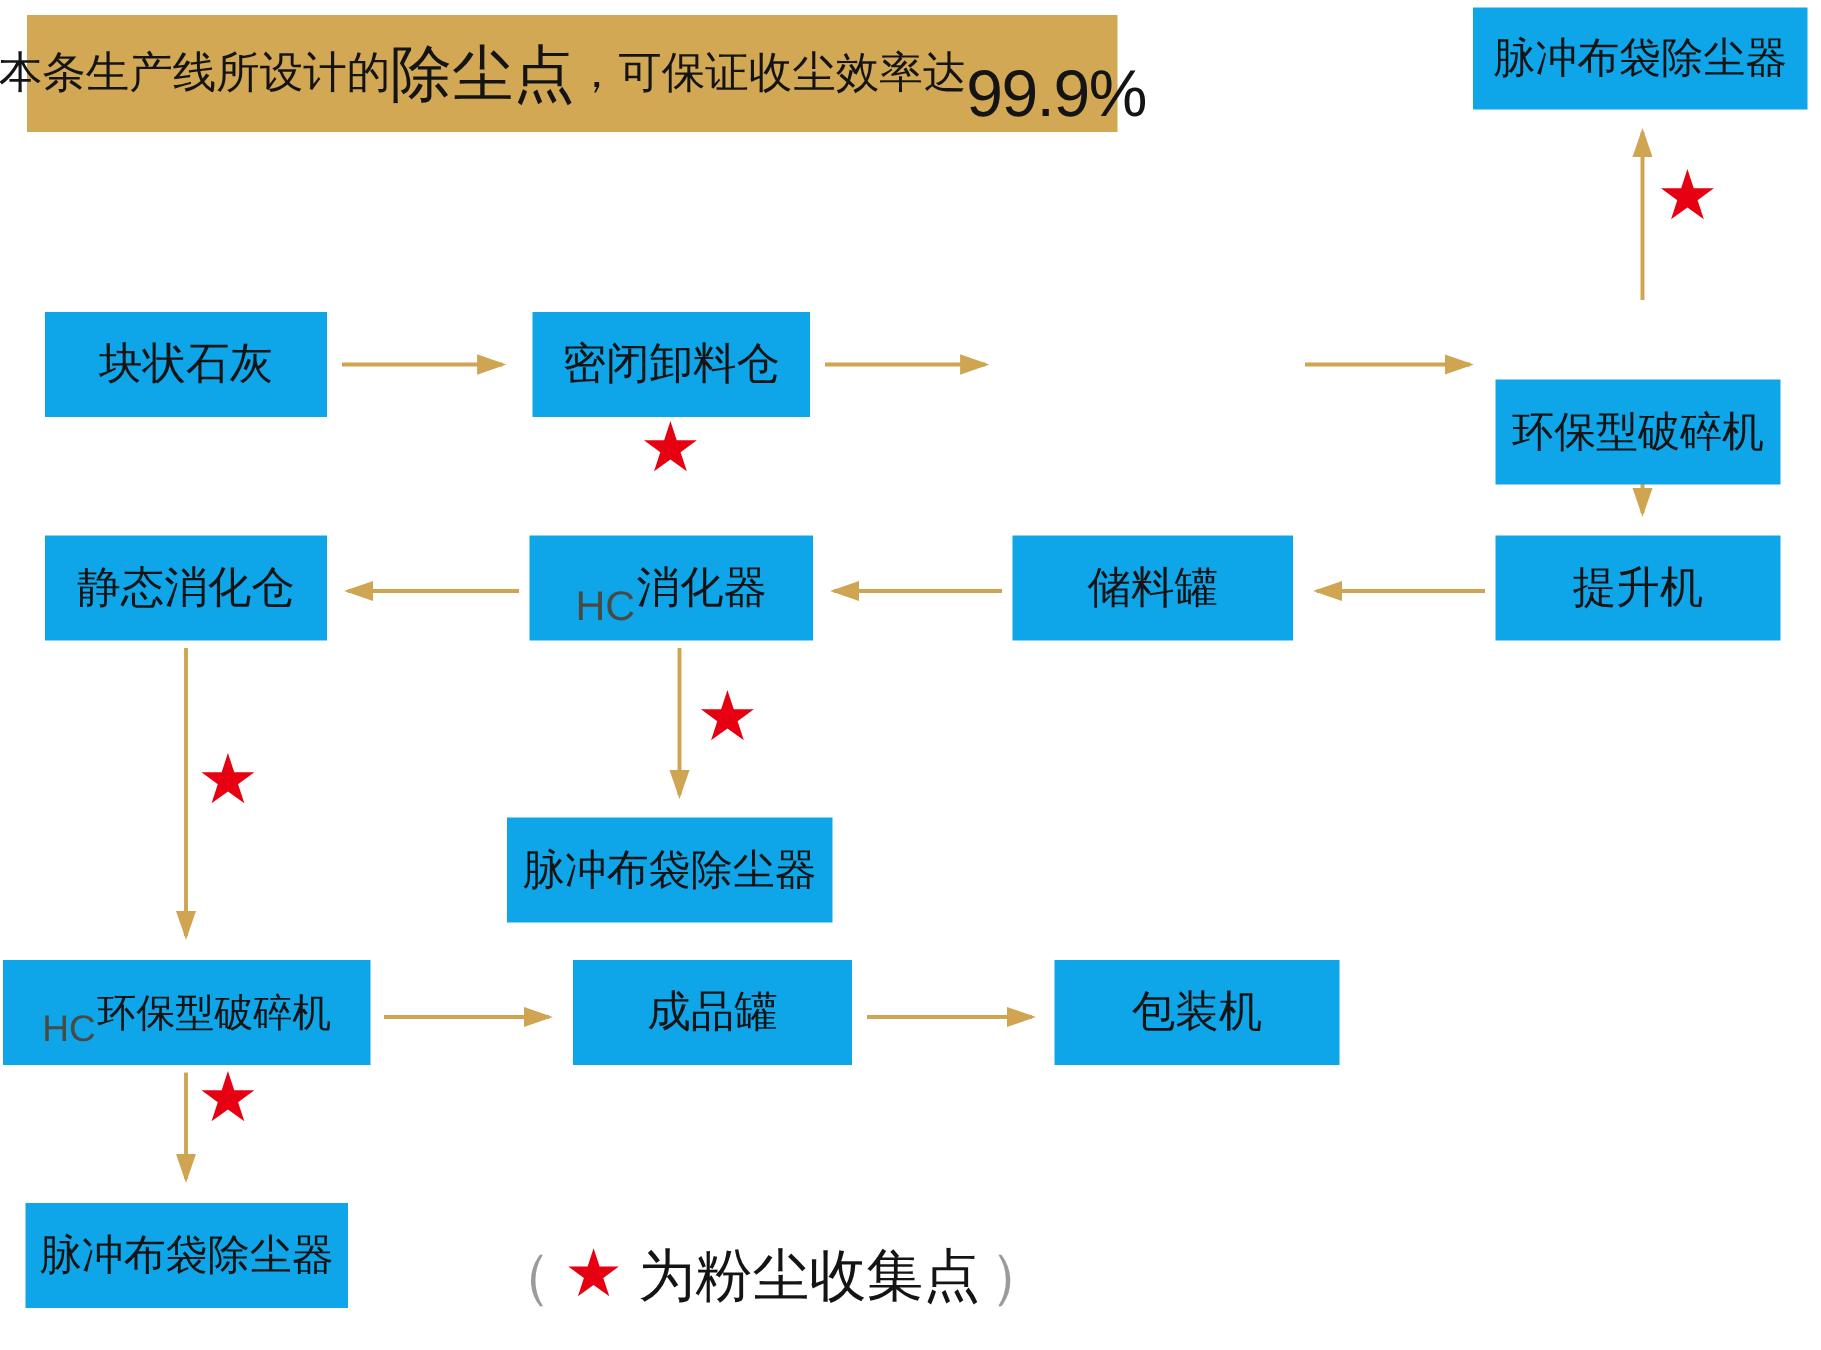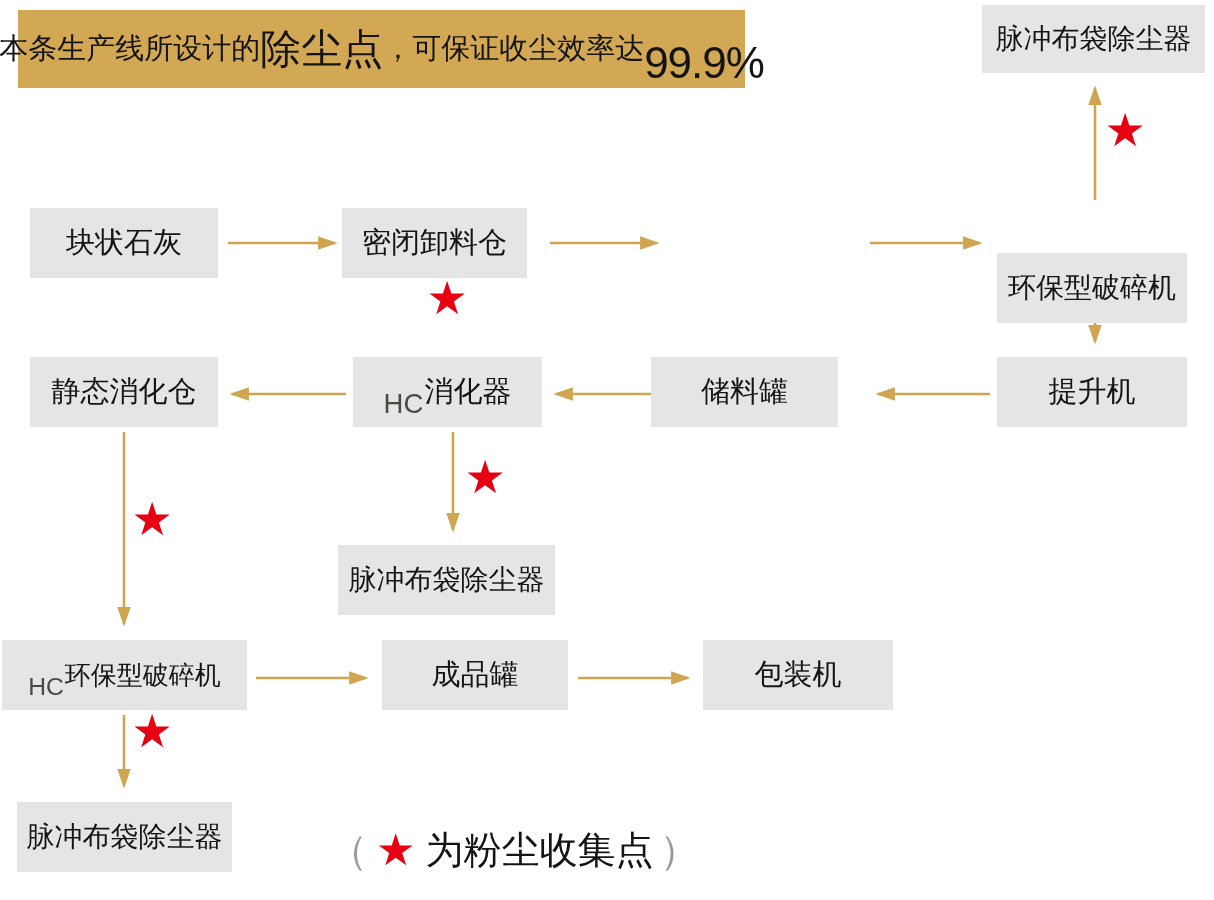--- a/index.html
+++ b/index.html
@@ -16,34 +16,34 @@
     background:#d2a855;
     display:flex;align-items:center;justify-content:center;
     white-space:nowrap;color:#141414;
   }
   .banner .t-sm{font-size:29px;}
   .banner .t-lg{font-size:41px;}
   .banner .t-num{font-size:44px;letter-spacing:-1px;margin-top:28px;}
 
   
   .node{
-    position:absolute;background:#e5e5e5;color:#141414;
+    position:absolute;background:#0ea5e9;color:#141414;
     display:flex;align-items:center;justify-content:center;
     font-size:29px;white-space:nowrap;
   }
   .node .hc{color:#4a4a44;font-size:0.95em;margin-right:1px;margin-top:23px;}
 
   #n-dust-top   {left:982px;top:5px;  width:223px;height:68px;font-size:28px;}
   #n-lime       {left:30px; top:208px;width:188px;height:70px;text-align:right;}
-  #n-unload     {left:342px;top:208px;width:185px;height:70px;}
+  #n-unload     {left:355px;top:208px;width:185px;height:70px;}
   #n-feeder     {left:675px;top:208px;width:185px;height:70px;}
   #n-crusher    {left:997px;top:208px;width:190px;height:70px;font-size:28px;margin-top:45px;}
   #n-silo       {left:30px; top:357px;width:188px;height:70px;}
   #n-digester   {left:353px;top:357px;width:189px;height:70px;}
-  #n-storage    {left:651px;top:357px;width:187px;height:70px;font-family:Liberation Serif, serif;}
+  #n-storage    {left:675px;top:357px;width:187px;height:70px;font-family:Liberation Serif, serif;}
   #n-hoist      {left:997px;top:357px;width:190px;height:70px;}
   #n-dust-mid   {left:338px;top:545px;width:217px;height:70px;font-size:28px;}
   #n-mill       {left:2px;  top:640px;width:245px;height:70px;font-size:26px;}
   #n-product    {left:382px;top:640px;width:186px;height:70px;}
   #n-packer     {left:703px;top:640px;width:190px;height:70px;}
   #n-dust-bottom{left:17px; top:802px;width:215px;height:70px;font-size:28px;}
 
   
   svg.flows{position:absolute;left:0;top:0;pointer-events:none;}
 

